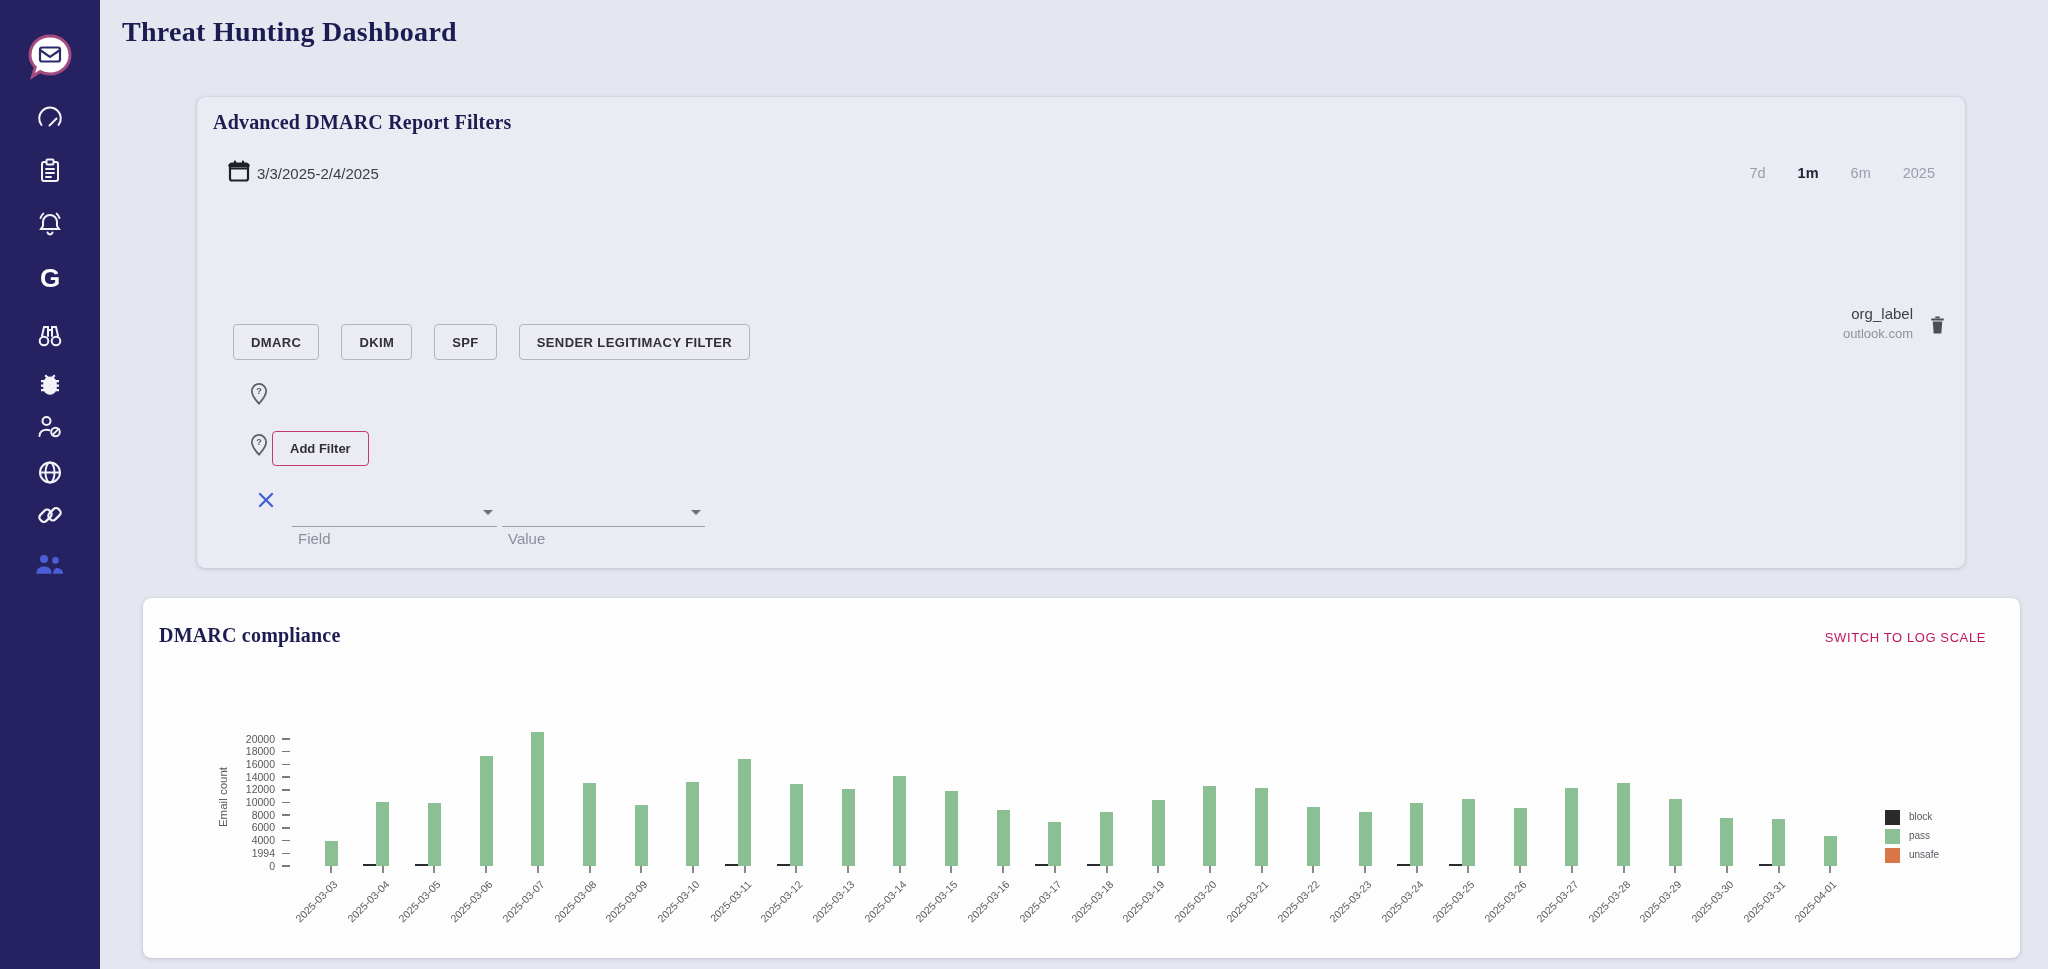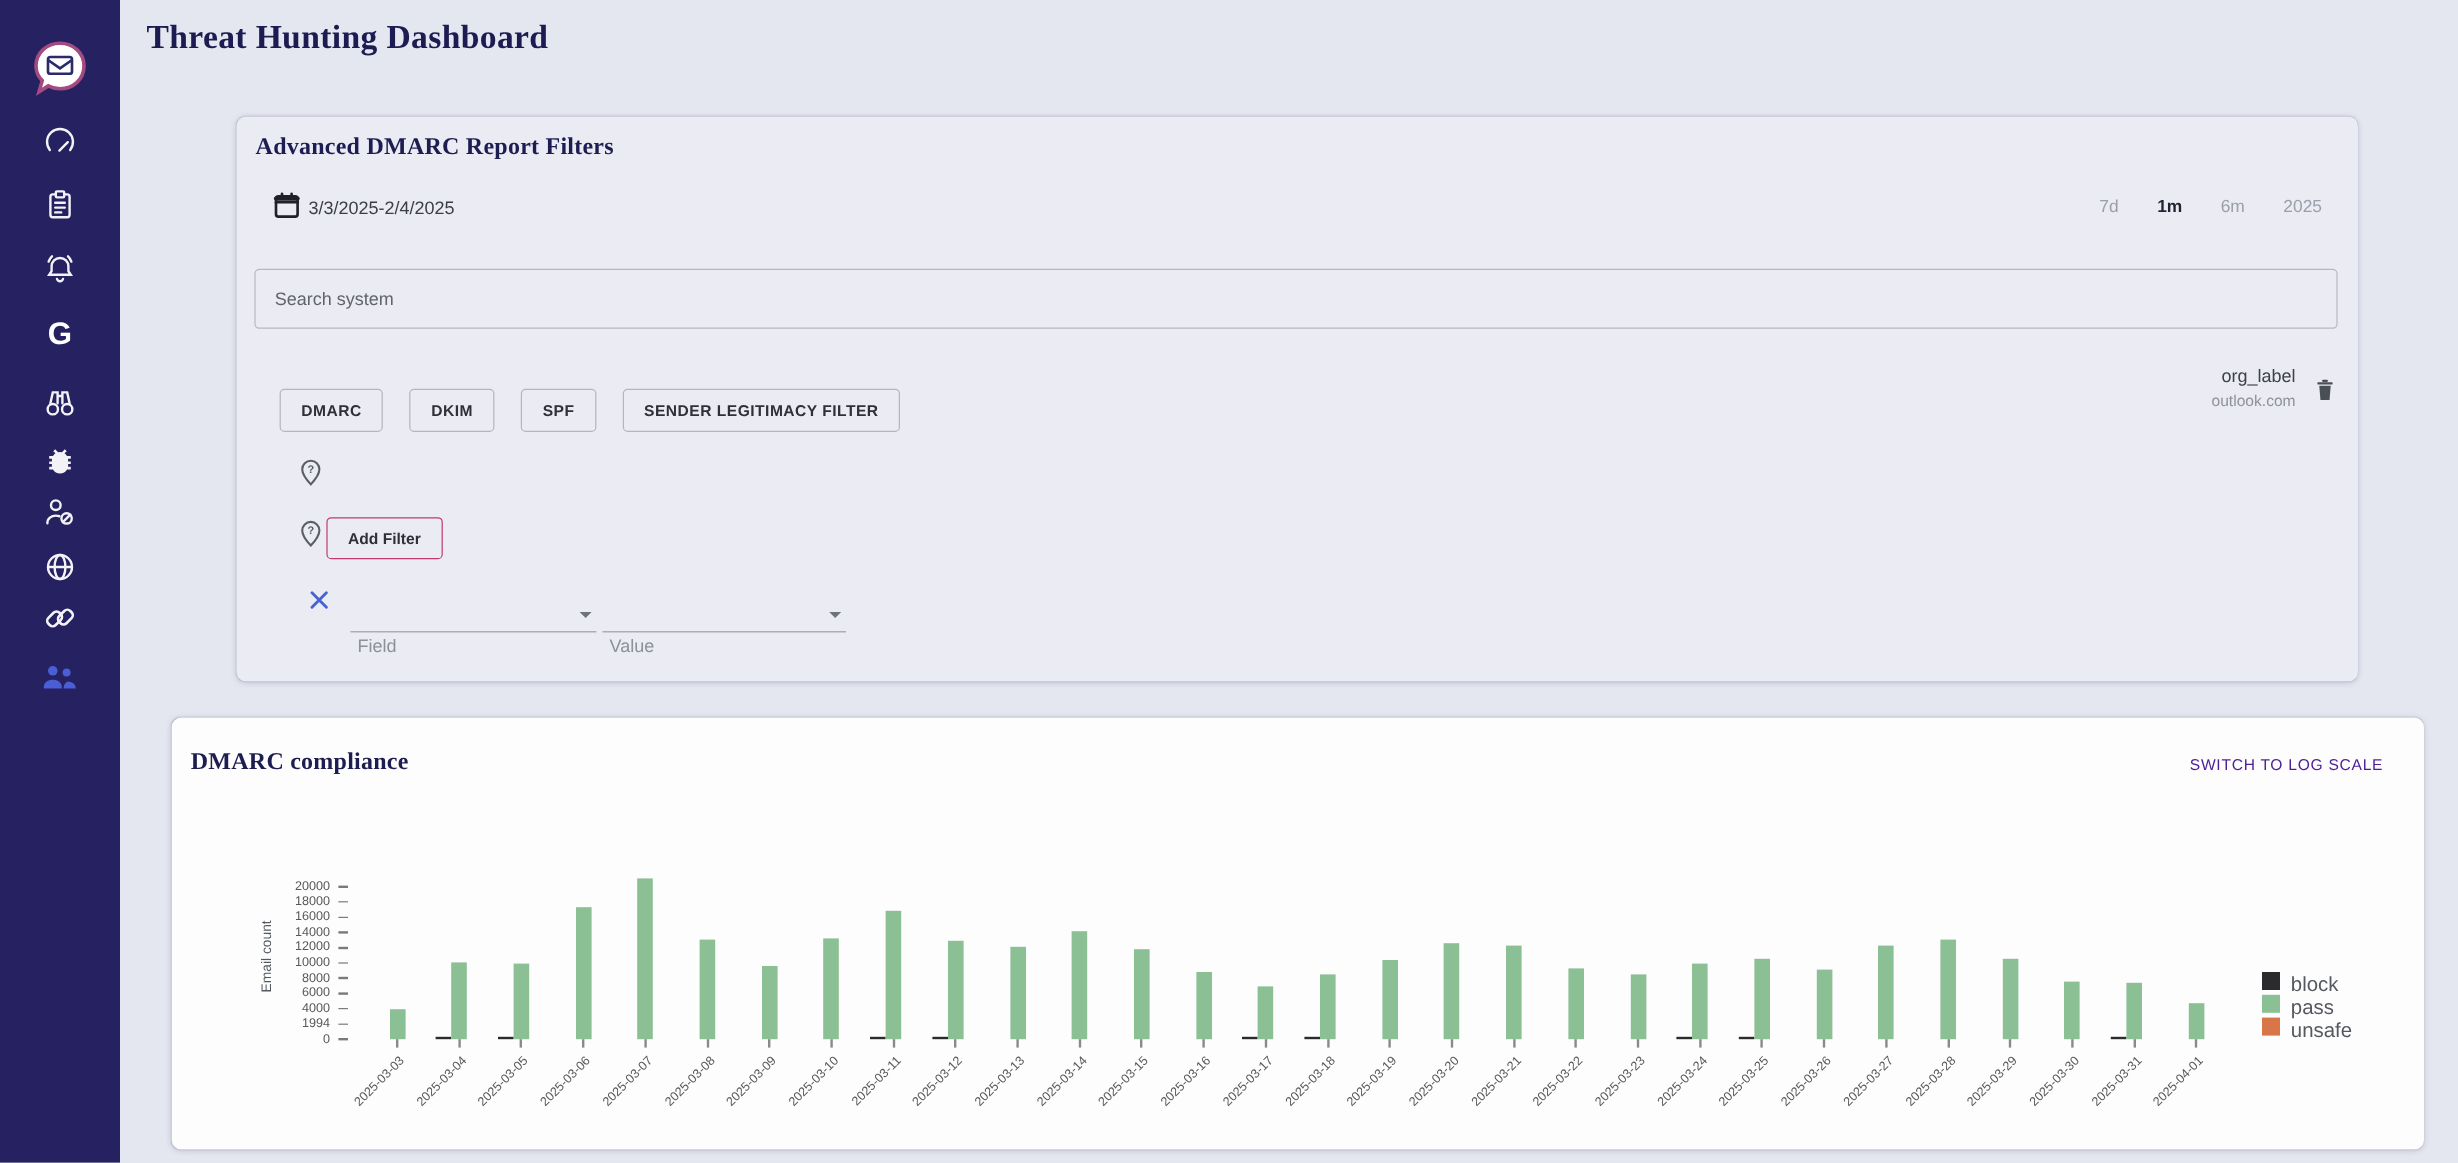--- a/index.html
+++ b/index.html
@@ -79,39 +79,39 @@
   .uselect .caret {
     position:absolute; right:4px; top:11px; width:0; height:0;
     border-left:5px solid transparent; border-right:5px solid transparent;
     border-top:5px solid #6d727b;
   }
   #field-select { left:95px; width:205px; top:402px; }
   #value-select { left:305px; width:203px; top:402px; }
   
   .scale-link {
     position:absolute; right:34px; top:32px; font-size:13px; letter-spacing:.6px;
-    color:#4c1d95; cursor:pointer; background:none; border:none;
+    color:#be185d; cursor:pointer; background:none; border:none;
     font-family:"Liberation Sans", sans-serif;
   }
   #chart { position:absolute; left:0; top:0; width:1877px; height:360px; }
   .ylab {
     position:absolute; left:10px; top:193px; width:140px; text-align:center;
     transform:rotate(-90deg); font-size:11.5px; color:#555a60;
   }
   .ytick { position:absolute; left:60px; width:72px; text-align:right; font-size:10.5px; color:#585858; }
   .ydash { position:absolute; left:139px; width:8px; height:1.5px; background:#7a7a7a; }
   .bar { position:absolute; }
   .xtick { position:absolute; width:2px; height:7px; background:#8a8a8a; }
   .xlab {
     position:absolute; width:110px; text-align:right; white-space:nowrap;
     font-size:10.5px; color:#5a5a5a;
     transform:rotate(-45deg); transform-origin:100% 0;
   }
   .lg-square { position:absolute; width:15px; height:15px; }
-  .lg-label { position:absolute; font-size:17px; color:#55595f; }
+  .lg-label { position:absolute; font-size:10px; color:#55595f; }
 </style>
 </head>
 <body>
 
 <aside class="sidebar">
   <span class="side-icon" style="top:33px">
     <svg width="48" height="48" viewBox="0 0 48 48" fill="none">
       <path d="M24 3C35 3 44 11 44 22C44 33 35 41 24 41C20.2 41 17 40.1 14.2 38.6L6.5 43.5L9.2 34.2C5.7 30.8 4 26.6 4 22C4 11 13 3 24 3Z" fill="#ffffff" stroke="#a34b80" stroke-width="3"></path>
       <rect x="14" y="14.5" width="20" height="14" rx="2" stroke="#2b2a6b" stroke-width="2.2"></rect>
       <path d="M14 17L24 24L34 17" stroke="#2b2a6b" stroke-width="2.2"></path>
@@ -200,21 +200,20 @@
   </span>
   <span class="date-text">3/3/2025-2/4/2025</span>
 
   <div class="range-row" id="range-row">
       <span class="range-opt">7d</span>
       <span class="range-opt active">1m</span>
       <span class="range-opt">6m</span>
       <span class="range-opt">2025</span>
     </div>
 
-  <input class="search-box" type="text" placeholder="Search system" style="">
 
   <div class="org-block">
     <div class="org-label">org_label</div>
     <div class="org-domain">outlook.com</div>
   </div>
   <button class="trash-btn">
     <svg width="19" height="21" viewBox="0 0 24 26" fill="#4a4e55">
       <path d="M6 8h12l-1.2 15H7.2L6 8z"></path>
       <rect x="4" y="4.2" width="16" height="2.4" rx="0.5"></rect>
       <rect x="9.2" y="1.5" width="5.6" height="2.4" rx="0.5"></rect>

